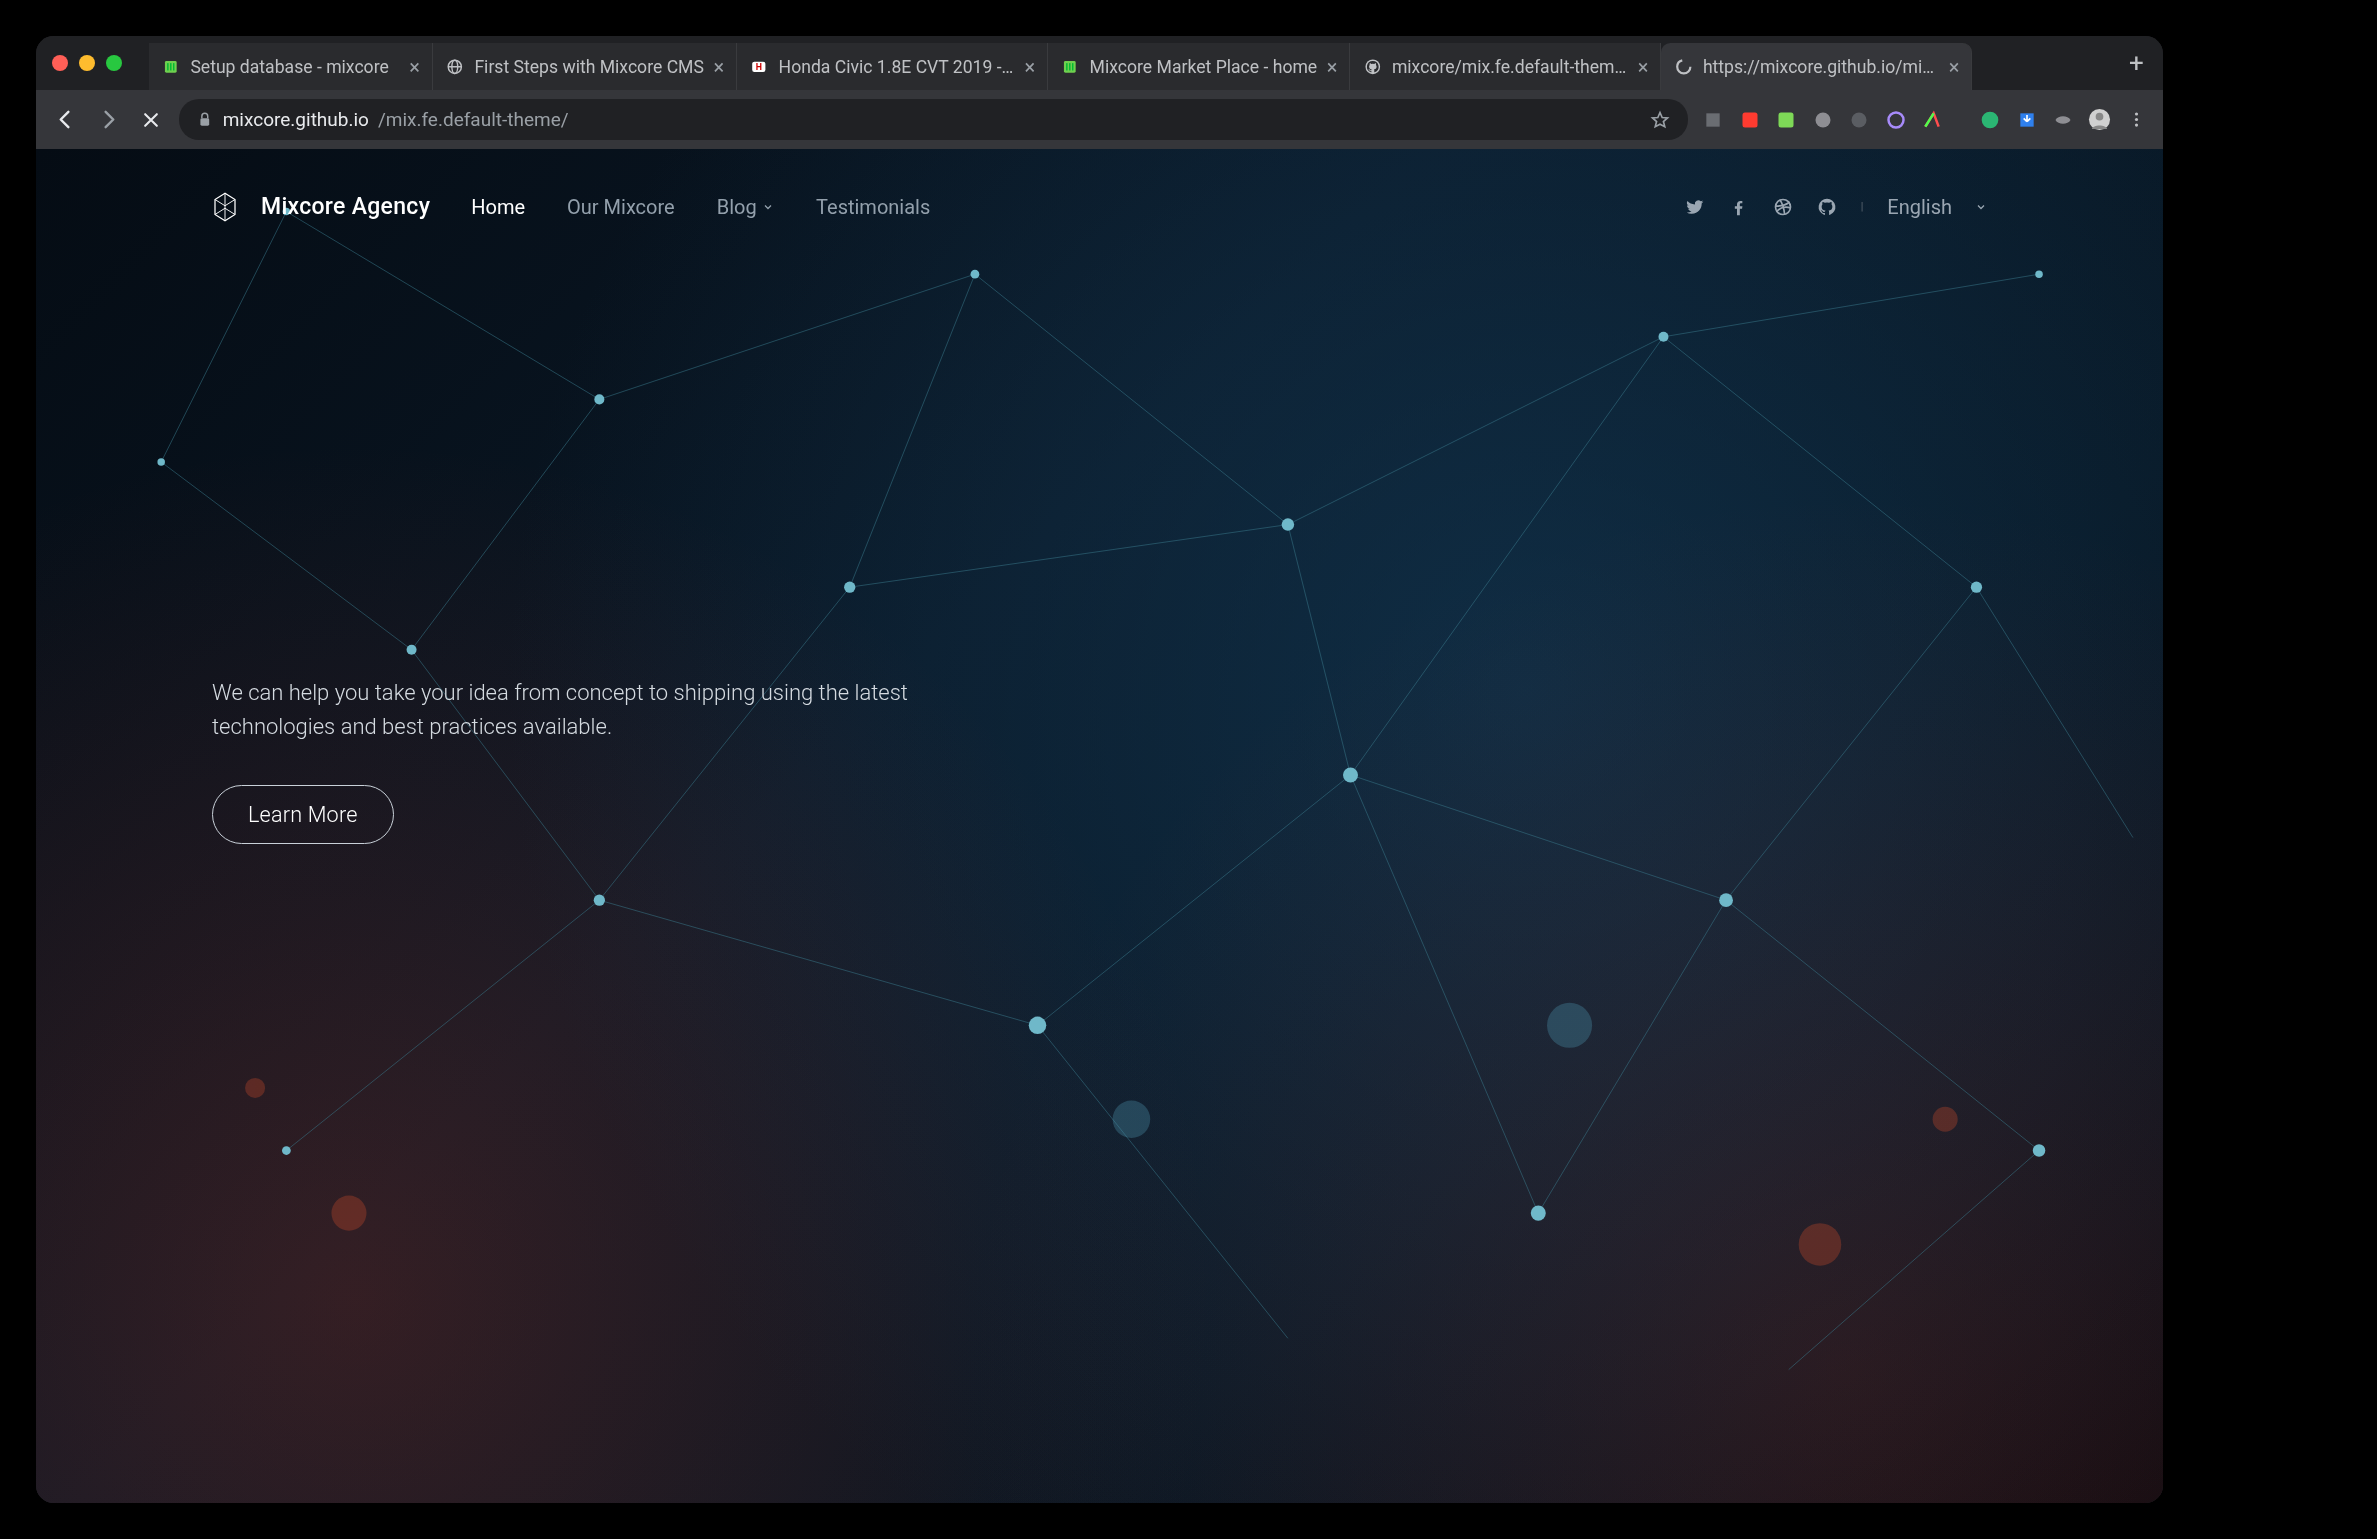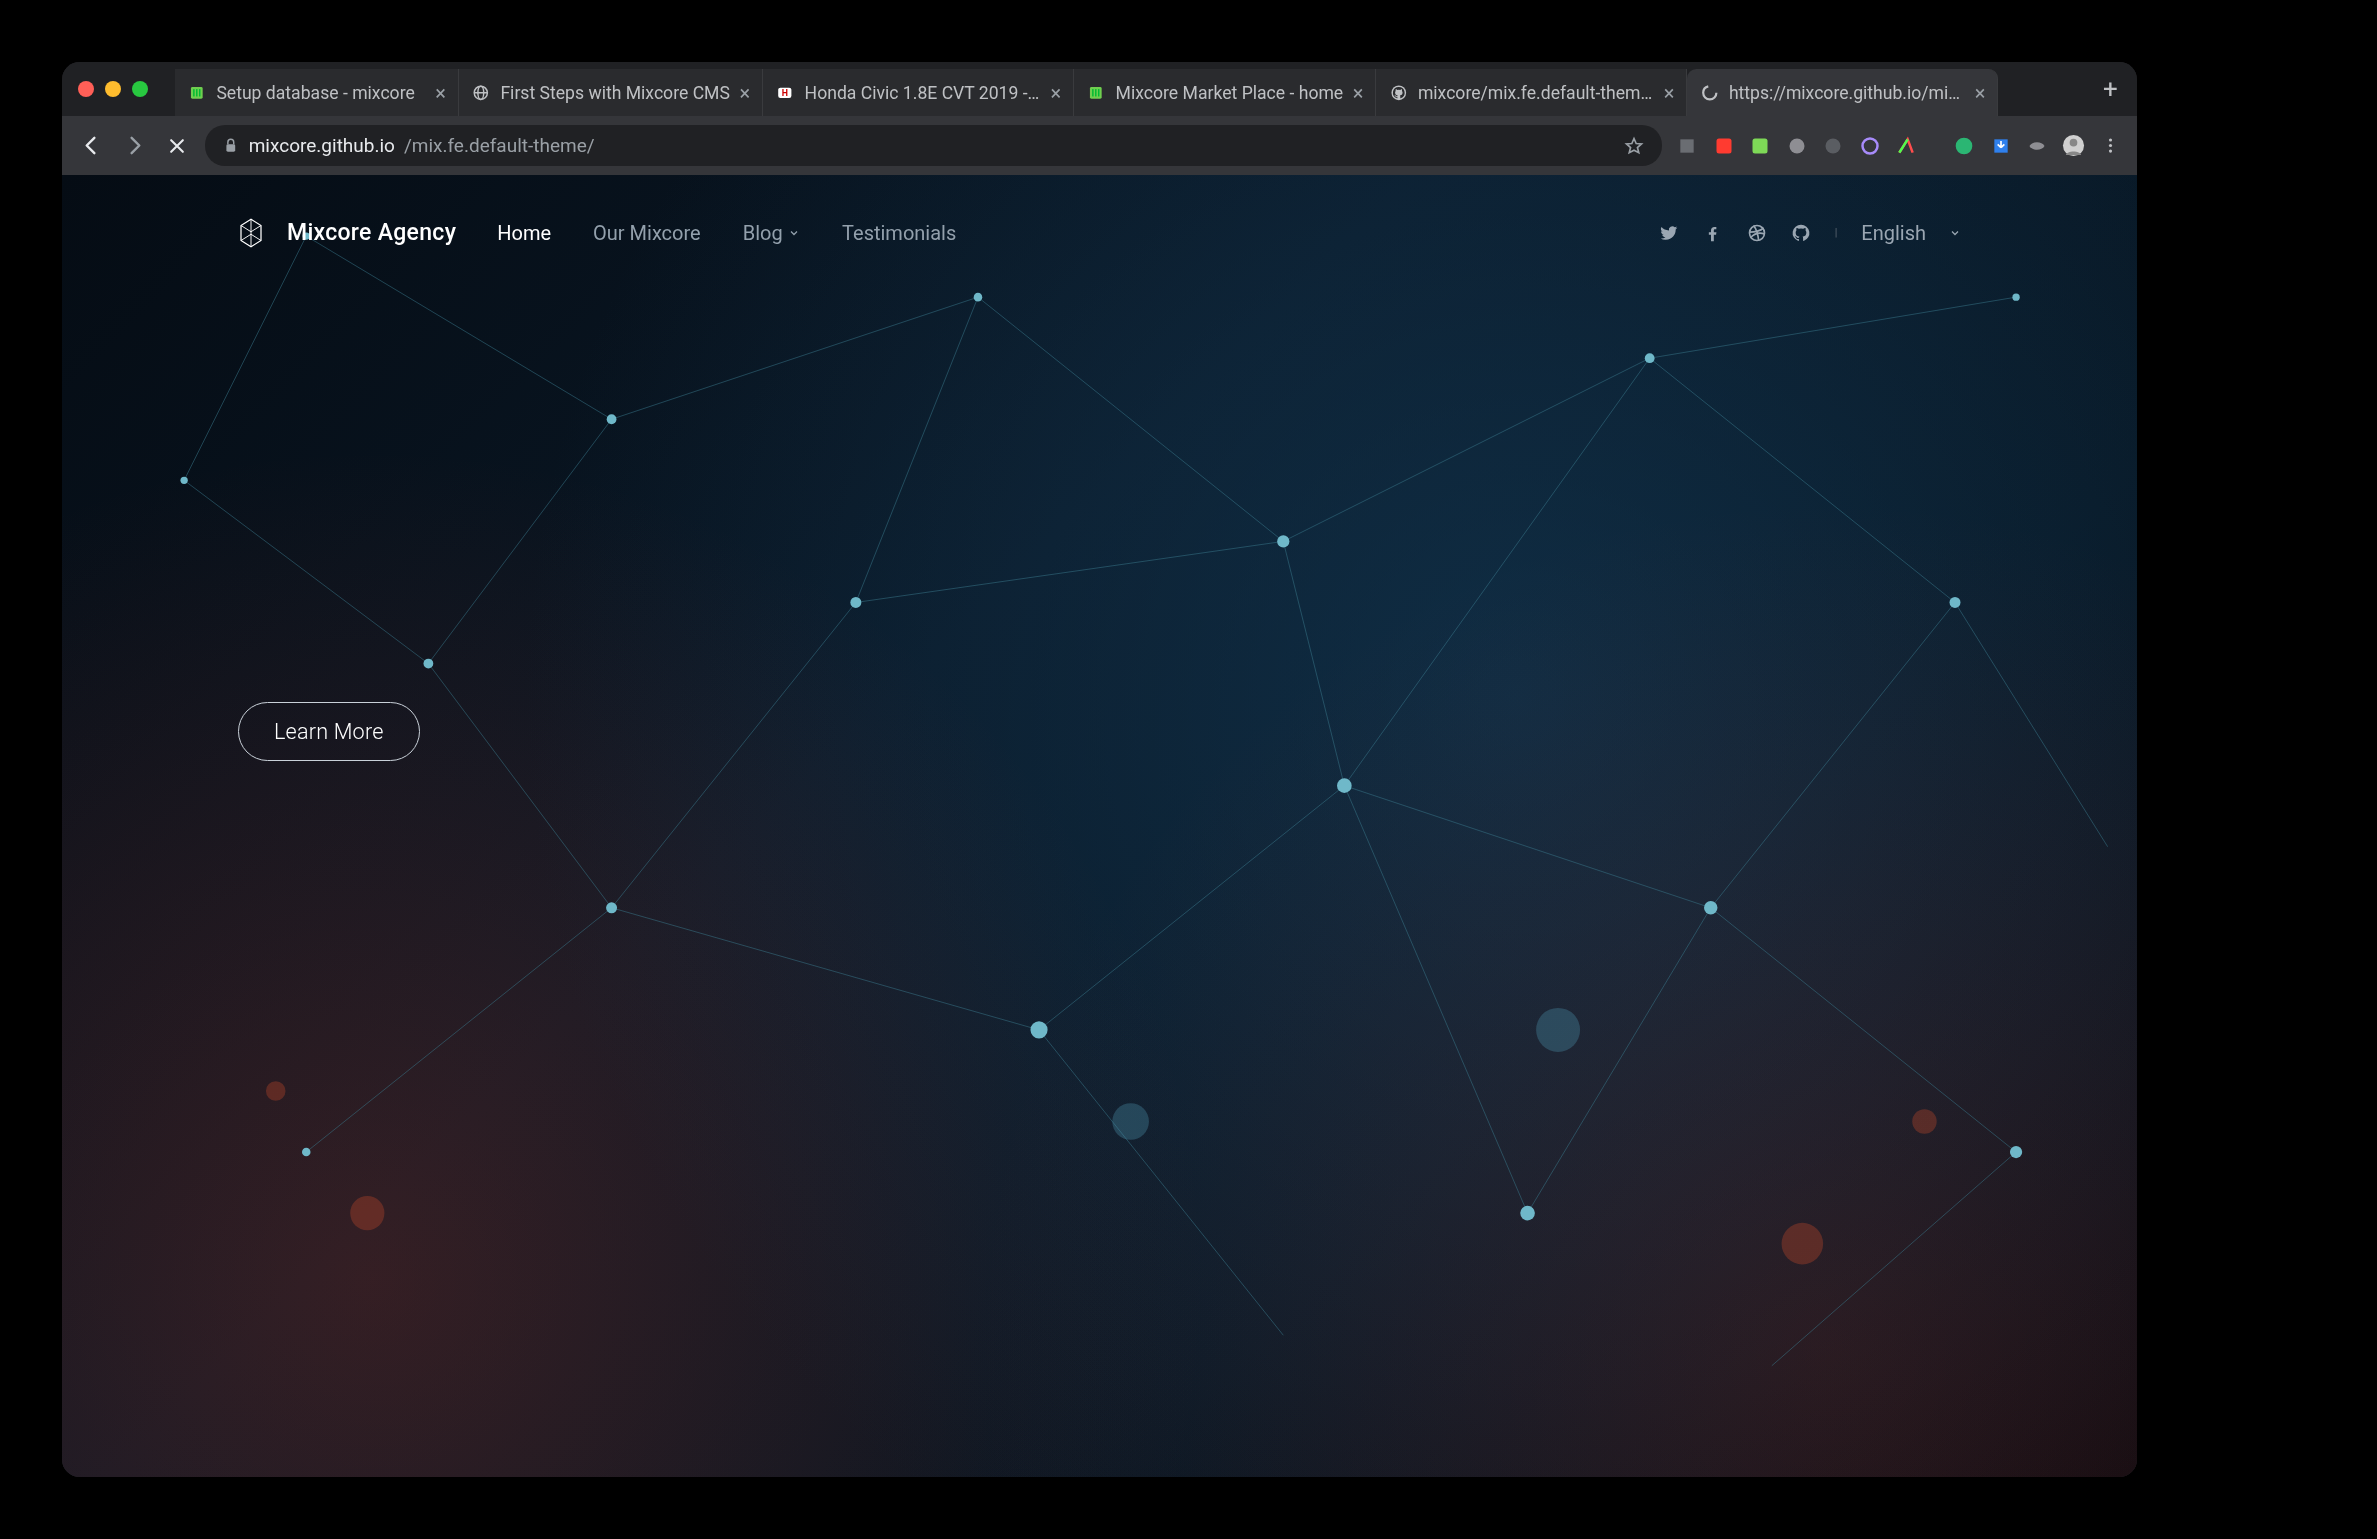--- a/index.html
+++ b/index.html
@@ -3,21 +3,21 @@
 <meta charset="utf-8">
 <style>
   * { margin: 0; padding: 0; box-sizing: border-box; }
   html, body { width: 100%; height: 100%; font-family: -apple-system, BlinkMacSystemFont, "Segoe UI", Roboto, Helvetica, Arial, sans-serif; background:#000; }
   
   .outer {
     width: 2199px;
     height: 1539px;
     background:#000;
     position: relative;
-    padding: 62px;
+    padding: 36px;
   }
   .browser {
     width: 100%;
     height: 100%;
     background:#202124;
     border-radius: 17.6px;
     box-shadow: 0 6.8px 41px rgba(0,0,0,.6);
     overflow: hidden;
     position: relative;
     display: flex;
@@ -460,19 +460,20 @@
             <span>
                 <svg width="12" height="12" viewBox="0 0 24 24">
                   <path d="M6 9l6 6 6-6" fill="none" stroke="currentColor" stroke-width="2.5"></path>
                 </svg>
               </span>
           </div>
         </div>
       </div>
 
       <div class="hero">
+        <p>We can help you take your idea from concept to shipping using the latest technologies and best practices available.</p>
         <div class="cta">Learn More</div>
       </div>
 
     </div>
   </div>
 </div>
 
 
 </body></html>

